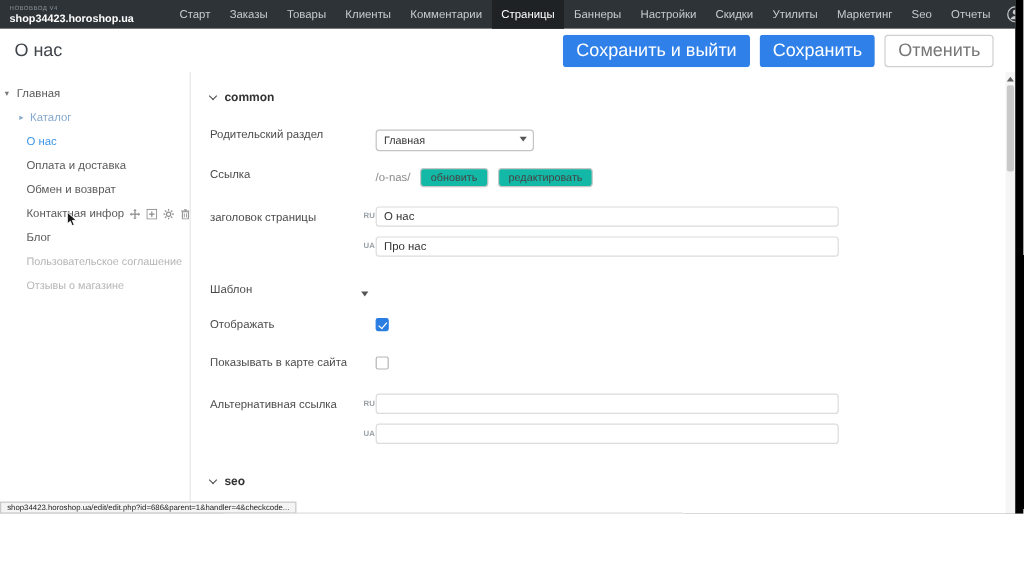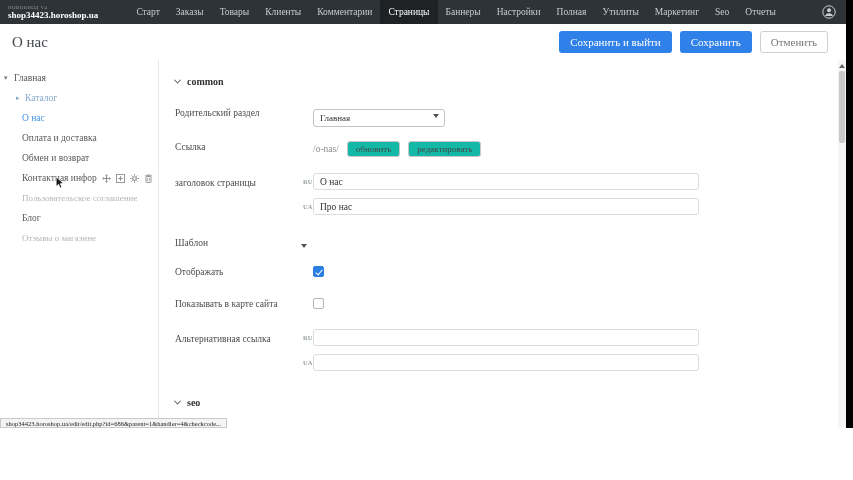--- a/index.html
+++ b/index.html
@@ -1,35 +1,35 @@
 <!DOCTYPE html>
 <html><head>
 <meta charset="utf-8">
 <style>
   * { margin:0; padding:0; box-sizing:border-box; }
   html,body { width:853px; height:480px; }
   body { font-family:"Liberation Sans", sans-serif; }
-  .screen { position:relative; width:853px; height:428px; background:#000; overflow:hidden;font-family:Liberation Serif, serif; }
+  .screen { position:relative; width:853px; height:428px; background:#000; overflow:hidden; }
   .app { position:absolute; left:0; top:0; width:846px; height:473px; background:#fff; overflow:hidden; }
 
   
   .topbar { height:24px; background:#2e3337; display:flex; align-items:stretch; padding-left:8px; }
   .brand { display:flex; flex-direction:column; justify-content:center; margin-right:30px; line-height:1; }
   .brand-small { font-size:5px; color:#8f969b; letter-spacing:.4px; margin-bottom:1px; }
   .brand-name { font-size:9px; font-weight:bold; color:#fff; white-space:nowrap; }
   .topnav { display:flex; align-items:stretch; flex:1; }
   .nav-item { display:flex; align-items:center; padding:0 8px; font-size:9.5px; color:#c7cbce; cursor:pointer; white-space:nowrap; }
   .nav-item.active { background:#1e2225; color:#fff; }
   .topbar-icons { display:flex; align-items:center; gap:11px; padding:0 10px 0 6px; }
 
   
   .header { height:36px; display:flex; align-items:center; padding:0 12px; background:#fff; }
   .page-title { font-size:15px; color:#40464c; }
   .header-buttons { margin-left:auto; display:flex; gap:8px; padding-right:6px; }
-  .btn { font-size:11px; border-radius:3px; padding:4px 10px; border:1px solid transparent; cursor:pointer; font-family:inherit; white-space:nowrap; }
+  .btn { font-size:15px; border-radius:3px; padding:4px 10px; border:1px solid transparent; cursor:pointer; font-family:inherit; white-space:nowrap; }
   .btn-primary { background:#2f80e8; color:#fff; }
   .btn-secondary { background:#fff; border-color:#cfcfcf; color:#777; }
 
   
   .sidebar { position:absolute; left:0; top:60px; width:158px; bottom:0; padding-top:8px; background:#fff; }
   .tree-item { position:relative; display:flex; align-items:center; height:20px; font-size:9.5px; color:#5a5a5a; padding-left:22px; cursor:pointer; white-space:nowrap; }
   .tree-item .caret { position:absolute; font-size:7px; color:#777; top:6px; }
   .tree-item.root { padding-left:14px; }
   .tree-item.root .caret { left:4px; }
   .tree-item.catalog { padding-left:25px; color:#85a9cc; }
@@ -88,21 +88,21 @@
       </div>
       <div class="topnav">
         <span class="nav-item">Старт</span>
         <span class="nav-item">Заказы</span>
         <span class="nav-item">Товары</span>
         <span class="nav-item">Клиенты</span>
         <span class="nav-item">Комментарии</span>
         <span class="nav-item active">Страницы</span>
         <span class="nav-item">Баннеры</span>
         <span class="nav-item">Настройки</span>
-        <span class="nav-item">Полная</span>
+        <span class="nav-item">Скидки</span>
         <span class="nav-item">Утилиты</span>
         <span class="nav-item">Маркетинг</span>
         <span class="nav-item">Seo</span>
         <span class="nav-item">Отчеты</span>
       </div>
       <div class="topbar-icons">
         <span style="display:block; width:14px; height:14px;">
           <svg width="14" height="14" viewBox="0 0 14 14">
               <circle cx="7" cy="7" r="6.2" fill="none" stroke="#c9cdd0" stroke-width="1"></circle>
               <circle cx="7" cy="5.2" r="2" fill="#c9cdd0"></circle>
@@ -178,25 +178,25 @@
               <line x1="4" y1="4.3" x2="4" y2="8" stroke="#909090" stroke-width="0.8"></line>
               <line x1="6" y1="4.3" x2="6" y2="8" stroke="#909090" stroke-width="0.8"></line>
             </svg>
         </span>
         <span class="cursor-icon">
           <svg width="10" height="14" viewBox="0 0 12 18">
               <path d="M1 1 L1 13.5 L4.2 10.8 L6.2 15.5 L8.4 14.4 L6.4 9.9 L10.5 9.6 Z" fill="#1a1a1a" stroke="#fff" stroke-width="1"></path>
             </svg>
         </span>
       </div>
+      <div class="tree-item">
+        <span>Блог</span>
+      </div>
       <div class="tree-item disabled">
         <span>Пользовательское соглашение</span>
-      </div>
-      <div class="tree-item">
-        <span>Блог</span>
       </div>
       <div class="tree-item disabled">
         <span>Отзывы о магазине</span>
       </div>
     </div>
 
     <div class="content">
 
       <div class="section-header">
         <span class="chevron-down"></span>

